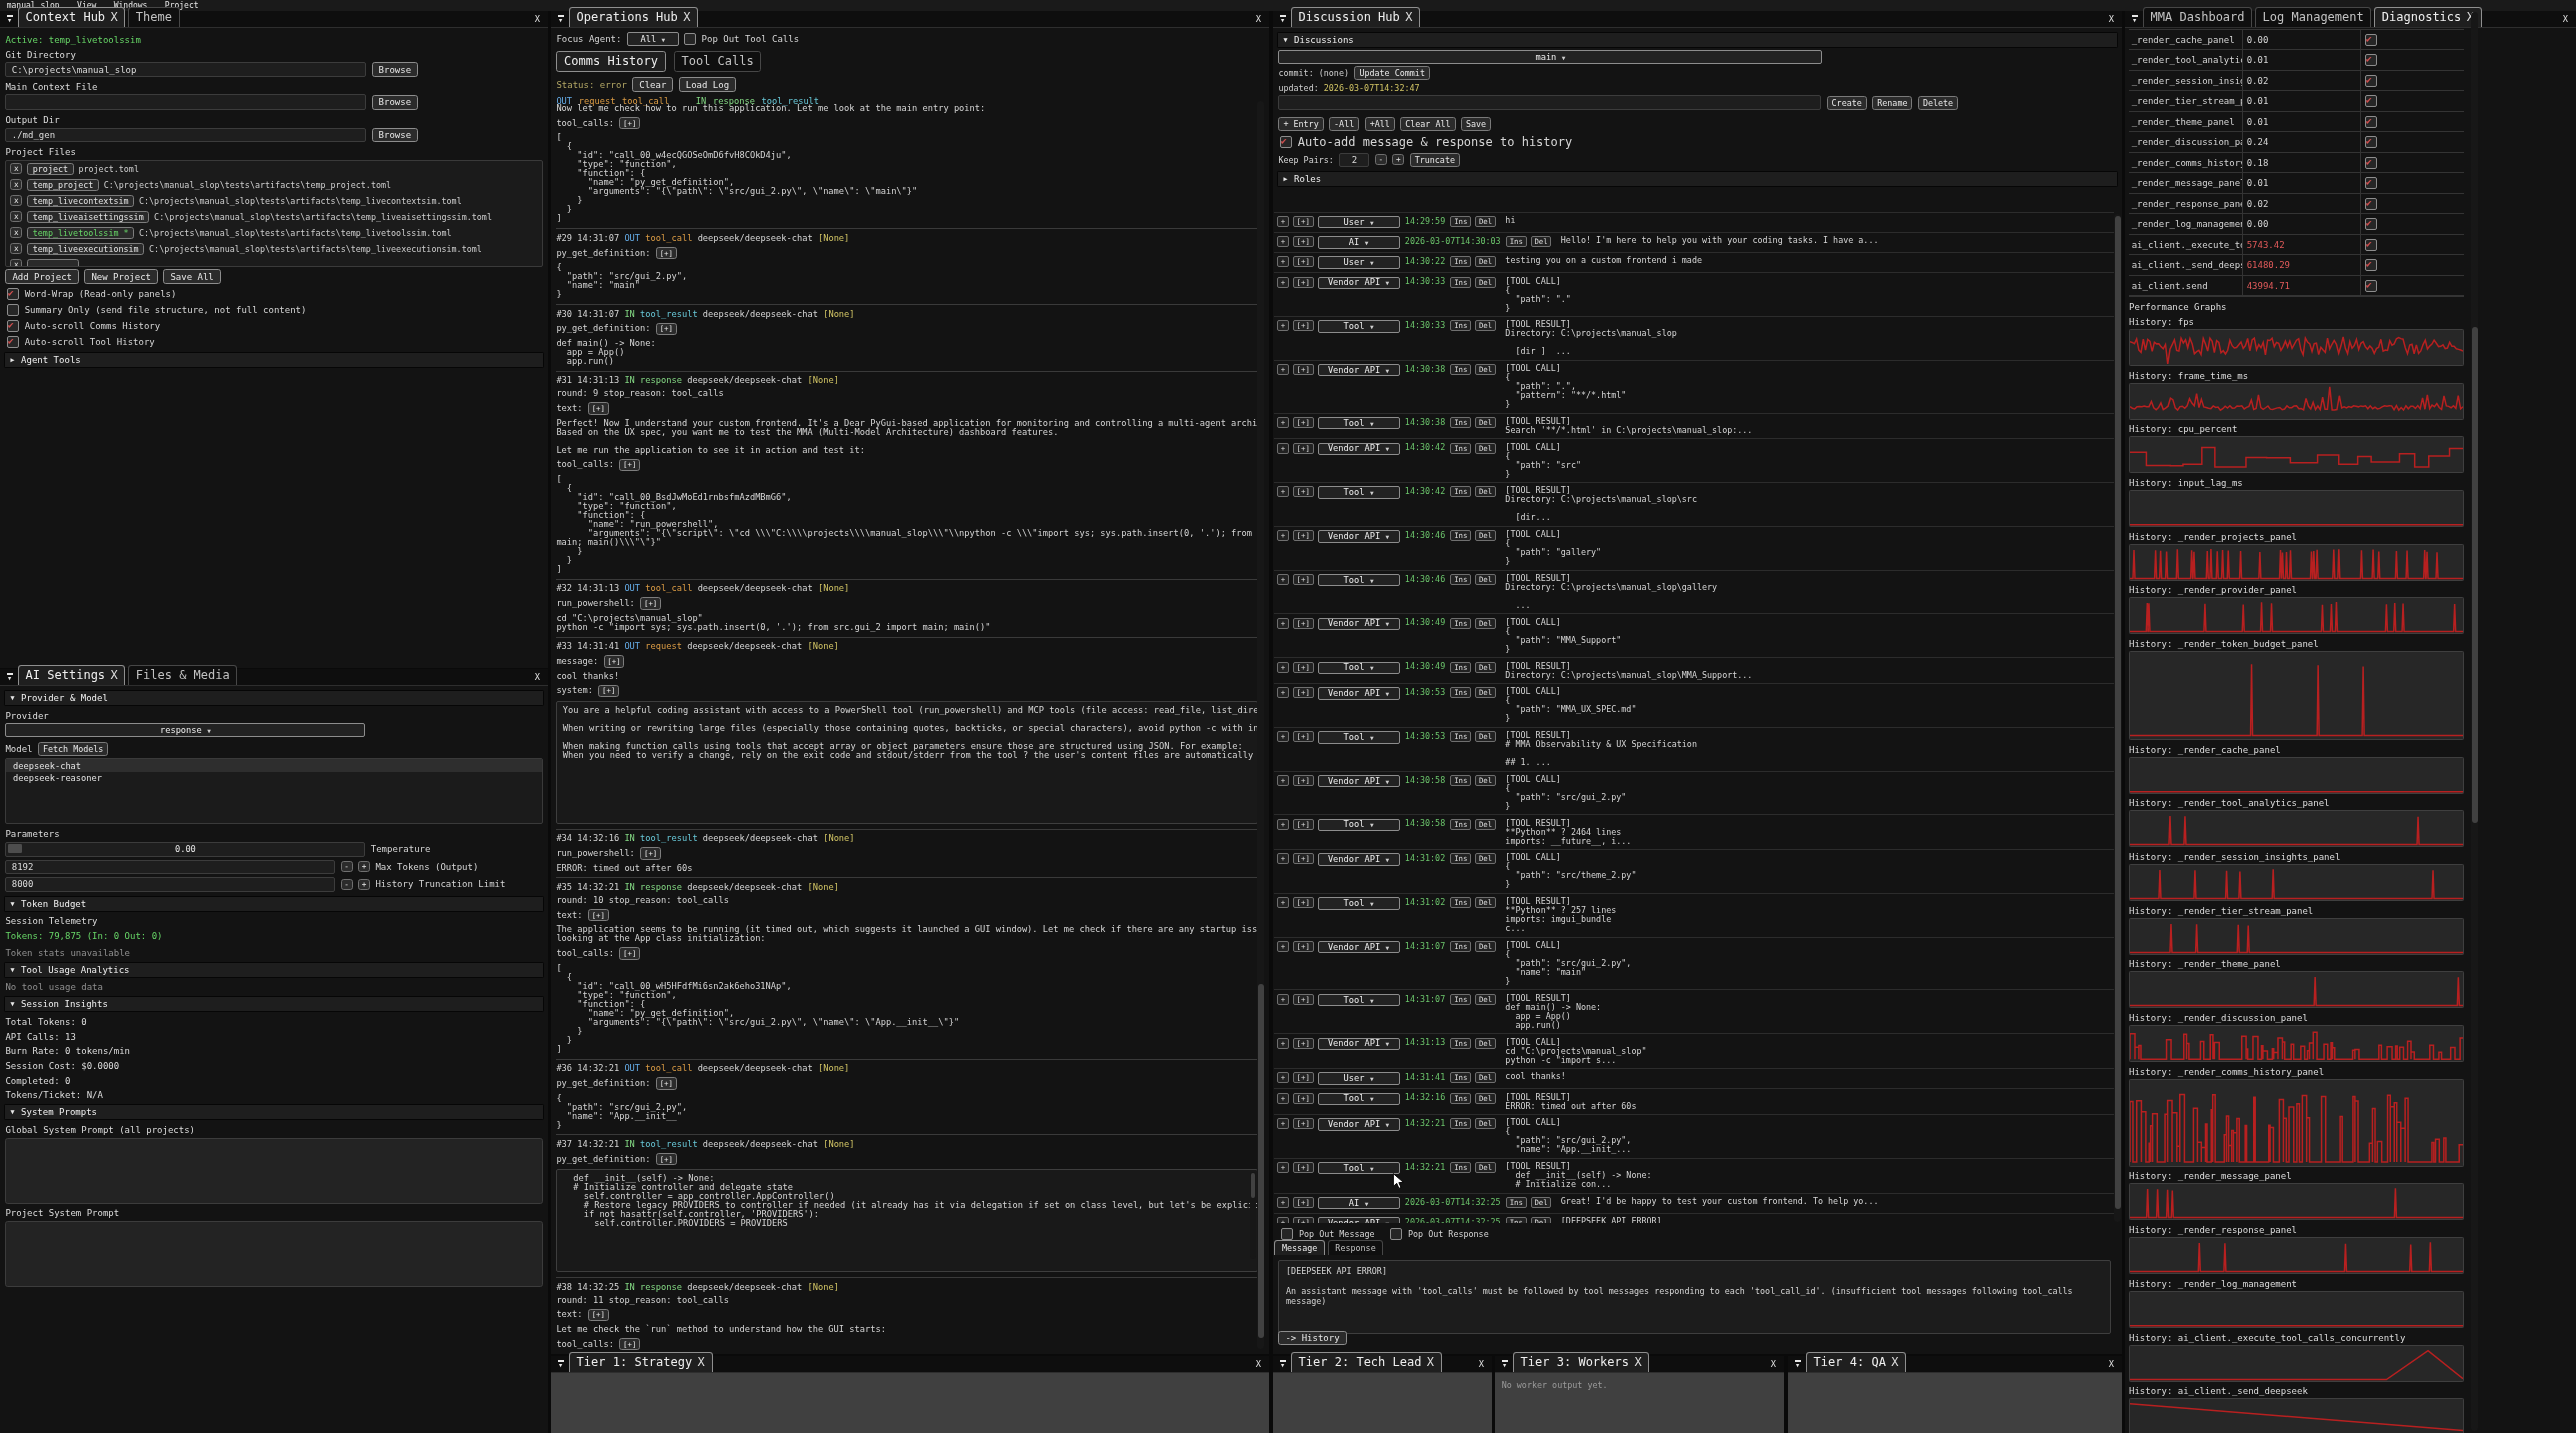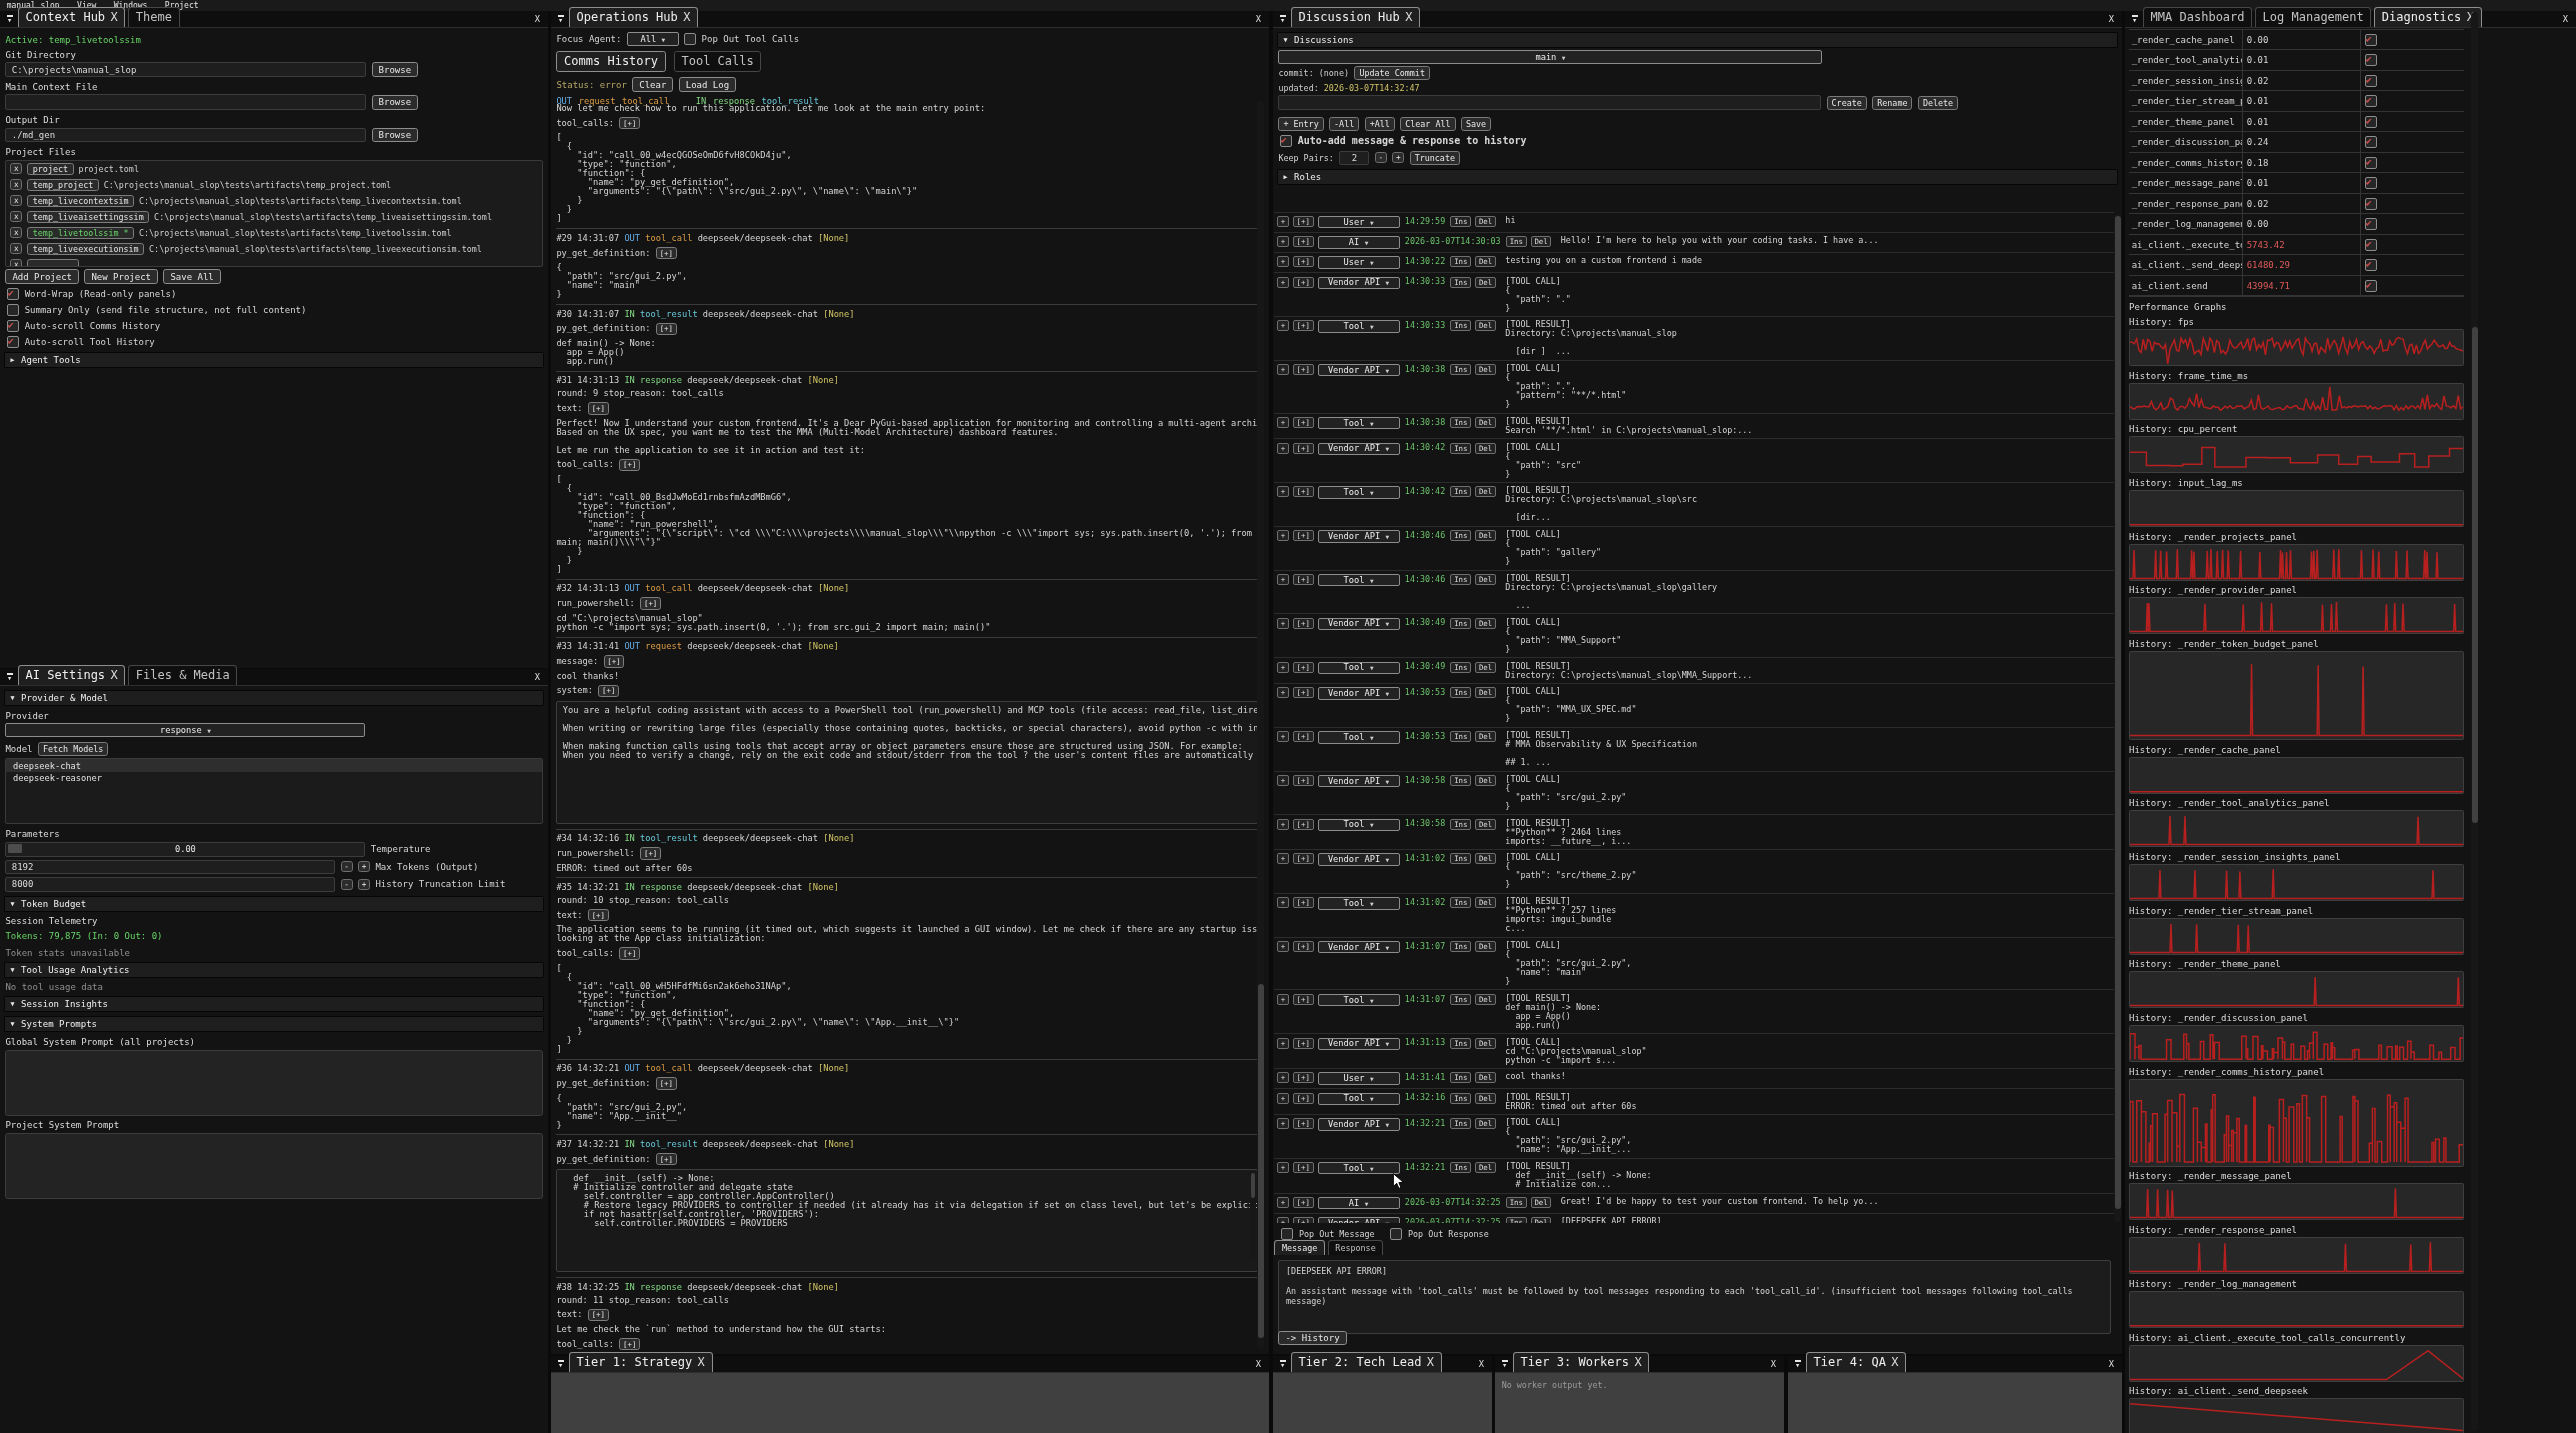--- a/index.html
+++ b/index.html
@@ -255,20 +255,28 @@
   <div class="lbl grey" style="margin-top:6.7px;">Token stats unavailable</div>
   <div class="hdrbar">
       <span class="harr">▼</span>
       <span>Tool Usage Analytics</span>
     </div>
   <div class="lbl grey">No tool usage data</div>
   <div class="hdrbar">
       <span class="harr">▼</span>
       <span>Session Insights</span>
     </div>
+  <div id="ai-insights">
+      <div class="lbl">Total Tokens: 0</div>
+      <div class="lbl">API Calls: 13</div>
+      <div class="lbl">Burn Rate: 0 tokens/min</div>
+      <div class="lbl">Session Cost: $0.0000</div>
+      <div class="lbl">Completed: 0</div>
+      <div class="lbl">Tokens/Ticket: N/A</div>
+    </div>
   <div class="hdrbar">
       <span class="harr">▼</span>
       <span>System Prompts</span>
     </div>
   <div class="lbl">Global System Prompt (all projects)</div>
   <div class="ta"></div>
   <div class="lbl">Project System Prompt</div>
   <div class="ta"></div>
 </div>
 
@@ -533,21 +541,21 @@
   </div>
   <div class="row" id="disc-entry-buttons" style="margin-top:6.7px;">
       <span class="btn sm">+ Entry</span>
       <span class="btn sm">-All</span>
       <span class="btn sm">+All</span>
       <span class="btn sm">Clear All</span>
       <span class="btn sm">Save</span>
     </div>
   <div class="cbrow">
       <span class="cb on"></span>
-      <span style="font-size:10px;font-weight:bold;">Auto-add message &amp; response to history</span>
+      <span style="font-size:12px;">Auto-add message &amp; response to history</span>
     </div>
   <div class="row">
     <span style="font-size:8.4px;">Keep Pairs:</span>
     <span class="input" style="width:17.4px;text-align:center;">2</span>
     <span class="btn xs">-</span>
     <span class="btn xs">+</span>
     <span class="btn sm">Truncate</span>
   </div>
   <div class="hdrbar">
       <span class="harr">▶</span>

